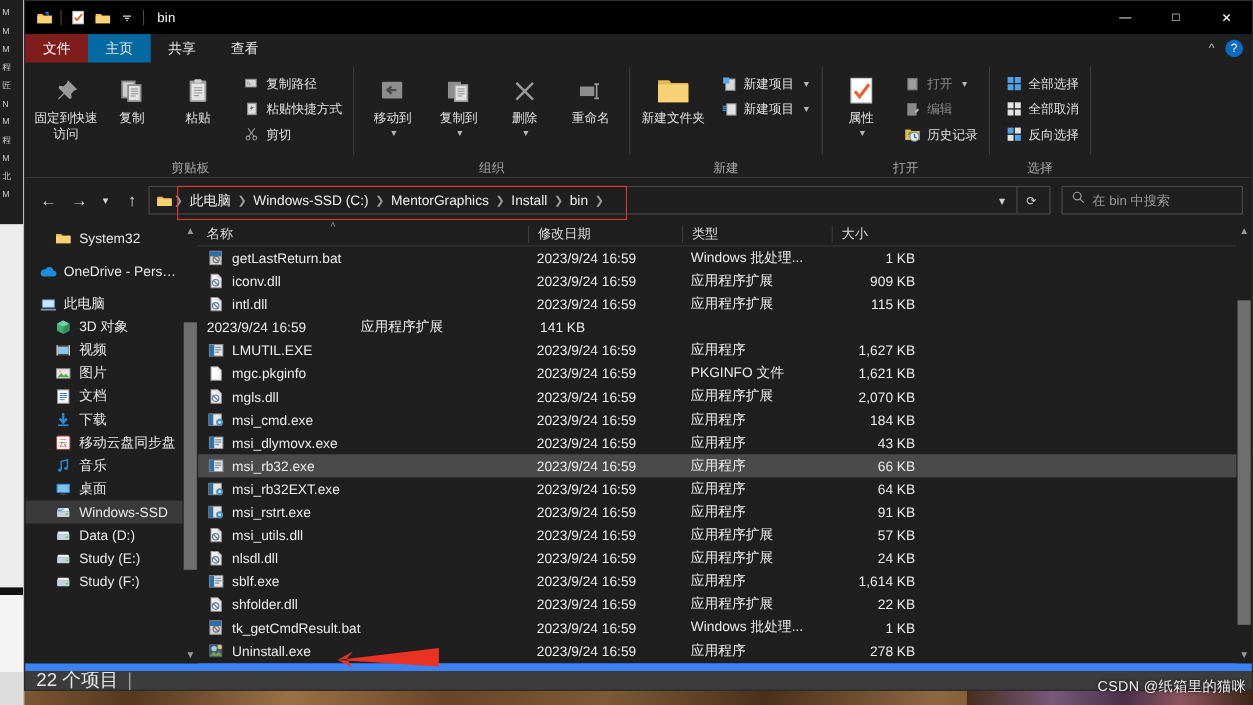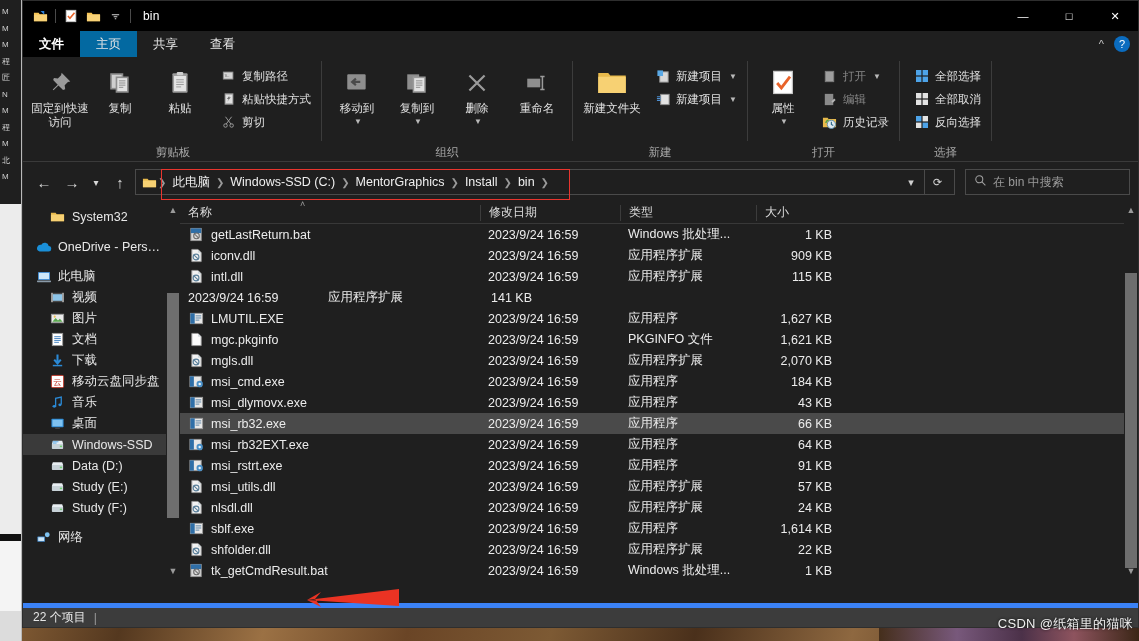--- a/index.html
+++ b/index.html
@@ -62,21 +62,21 @@
     width: 46px; height: 30px; display: flex; align-items: center; justify-content: center;
     color: #fff; font-size: 11px;
   }
 
   
   .tabbar { height: 26px; background: #1f1f1f; display: flex; align-items: stretch; flex:0 0 26px;}
   .tab {
     padding: 0 16px; display: flex; align-items: center; font-size: 12.5px;
     color: #e6e6e6;
   }
-  .tab.file { background: #000000; color: #fff; font-weight: bold;}
+  .tab.file { background: #7f1d1d; color: #fff; font-weight: normal;}
   .tab.active { background: #0369a1; }
   .tabbar-right { margin-left: auto; display:flex; align-items:center; padding-right:8px; gap:10px;}
   .chevron-up { color:#c9c9c9; font-size: 11px; }
   .help-circle {
     width: 16px; height: 16px; border-radius: 50%; background: #0b6cbf; color:#fff;
     font-size: 11px; display:flex; align-items:center; justify-content:center;
   }
 
   
   .ribbon {
@@ -182,23 +182,22 @@
     position: absolute; right: 0; top: 0; width: 14px; height: 100%;
     background: #1f1f1f; display:flex; flex-direction:column; align-items:center;
   }
   .vscroll .arr { color:#9a9a9a; font-size:9px; height:16px; display:flex;align-items:center;}
   .vscroll .track { flex:1; width:14px; position:relative;}
   .vscroll .thumb { position:absolute; left:1px; width:12px; background:#6e6e6e; }
 
   
   .statusbar {
     height: 24px; background: #3c3c3c; display: flex; align-items: center;
-    font-size: 12px; color: #e6e6e6; padding-left: 10px; flex: 0 0 24px;
-    border-top: 5px solid #3b82f6;
-    margin-top: 24px;
+    font-size: 17px; color: #e6e6e6; padding-left: 10px; flex: 0 0 24px;
+    border-top: 7px solid #3b82f6;
   }
   .status-sep { margin: 0 8px; color:#9a9a9a; }
 
   
   #red-arrow { position: absolute; left: 285px; top: 586px; width: 115px; height: 26px; }
 
   
   #watermark {
     position: absolute; right: 6px; bottom: 8px; font-size: 13px; color: #f0f0f0;
     text-shadow: 0 0 3px rgba(0,0,0,.9); letter-spacing: .3px;
@@ -591,20 +590,30 @@
             <rect x="2" y="3" width="12" height="8" rx=".8" fill="#4a8fd0"></rect>
             <rect x="3" y="4" width="10" height="6" fill="#cde6f8"></rect>
             <rect x="1" y="11.6" width="14" height="1.6" rx=".6" fill="#8a9aa8"></rect>
           </svg>
         </span>
         <span>此电脑</span>
       </div>
       <div class="nav-item ind1">
         <span class="nicon">
           <svg width="15" height="15" viewBox="0 0 16 16">
+            <path d="M8 1.5l6 3v7l-6 3-6-3v-7z" fill="#3fae7a"></path>
+            <path d="M8 1.5l6 3-6 3-6-3z" fill="#6fd0a0"></path>
+            <path d="M8 7.5v7l6-3v-7z" fill="#2e8d61"></path>
+          </svg>
+        </span>
+        <span>3D 对象</span>
+      </div>
+      <div class="nav-item ind1">
+        <span class="nicon">
+          <svg width="15" height="15" viewBox="0 0 16 16">
             <rect x="1.5" y="3" width="13" height="10" fill="#4a4a4a"></rect>
             <rect x="3" y="4.5" width="10" height="7" fill="#8ec5e8"></rect>
             <rect x="1.5" y="3" width="1.2" height="10" fill="#ddd"></rect>
             <rect x="13.3" y="3" width="1.2" height="10" fill="#ddd"></rect>
           </svg>
         </span>
         <span>视频</span>
       </div>
       <div class="nav-item ind1">
         <span class="nicon">
@@ -699,30 +708,20 @@
         <span class="nicon">
           <svg width="15" height="15" viewBox="0 0 16 16">
             <path d="M2 7.5h12v4.5a.8.8 0 0 1-.8.8H2.8a.8.8 0 0 1-.8-.8z" fill="#c8d2d8"></path>
             <path d="M3 4.5h10l1 3H2z" fill="#e8eef2"></path>
             <rect x="10.5" y="9.2" width="2.4" height="1.6" fill="#6fd06f"></rect>
           </svg>
         </span>
         <span>Study (F:)</span>
       </div>
       <div class="nav-gap"></div>
-      <div class="nav-item">
-        <span class="nicon">
-          <svg width="15" height="15" viewBox="0 0 16 16">
-            <rect x="1.5" y="7" width="8" height="5.5" rx=".6" fill="#4a8fd0"></rect>
-            <rect x="2.4" y="7.8" width="6.2" height="3.9" fill="#cde6f8"></rect>
-            <circle cx="12" cy="5" r="2.6" fill="#7fc2f0"></circle>
-          </svg>
-        </span>
-        <span>网络</span>
-      </div>
 
       <div class="nav-scroll">
         <span class="arr">▲</span>
         <div class="track">
           <div class="thumb" style="top:75px;height:225px;"></div>
         </div>
         <span class="arr">▼</span>
       </div>
     </div>
 

